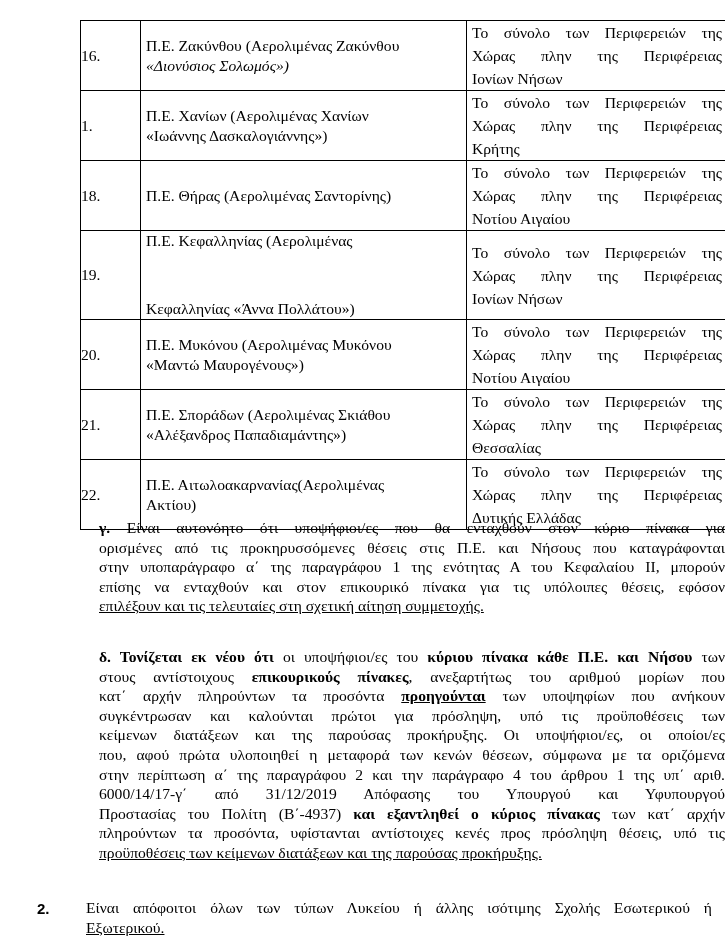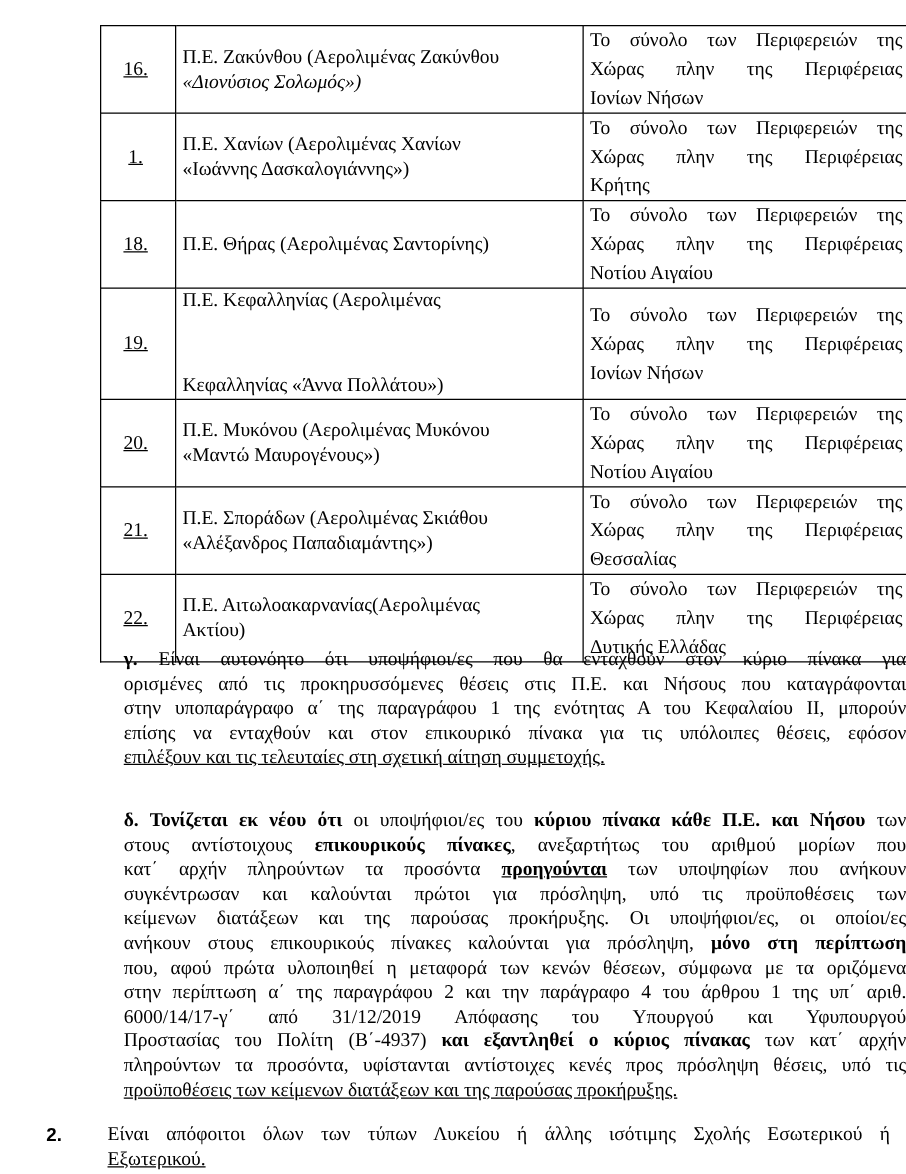--- a/index.html
+++ b/index.html
@@ -10,21 +10,21 @@
   }
   table.positions {
     position: absolute; left: 80px; top: 20px;
     width: 634px; border-collapse: collapse; table-layout: fixed;
   }
   table.positions td {
     border: 1.3px solid #000000; padding: 0; vertical-align: middle;
     line-height: 20px;
   }
   table.positions tr { height: 69.5px; }
-  td.num { width: 55px; text-align: center; padding-right: 4px !important; text-decoration: underline; }
+  td.num { width: 55px; text-align: left; padding-right: 4px !important; }
   td.name { width: 316px; padding-left: 5px !important; padding-right: 4px !important; }
   td.region { width: 250px; padding-left: 5px !important; padding-right: 6px !important; text-align: justify; text-align-last: left; }
   td.region .line { display: block; text-align: justify; text-align-last: justify; height: 23px; line-height: 23px; }
   td.region .line.last { text-align-last: left; }
 
   .para {
     position: absolute; left: 99px; width: 626px;
     line-height: 19.6px; text-align: justify;
   }
   .para .ln { display: block; text-align: justify; text-align-last: justify; white-space: nowrap; }
@@ -138,21 +138,20 @@
   <span class="ln">επίσης να ενταχθούν και στον επικουρικό πίνακα για τις υπόλοιπες θέσεις, εφόσον</span>
   <span class="ln last">επιλέξουν και τις τελευταίες στη σχετική αίτηση συμμετοχής.</span>
 </div>
 
 <div class="para" id="para-d">
   <span class="ln"><span class="b">δ. Τονίζεται εκ νέου ότι</span><span> οι υποψήφιοι/ες του </span><span class="b">κύριου πίνακα κάθε Π.Ε. και Νήσου</span><span> των</span></span>
   <span class="ln"><span>στους αντίστοιχους </span><span class="b">επικουρικούς πίνακες</span><span>, ανεξαρτήτως του αριθμού μορίων που</span></span>
   <span class="ln"><span>κατ΄ αρχήν πληρούντων τα προσόντα </span><span class="b u">προηγούνται</span><span> των υποψηφίων που ανήκουν</span></span>
   <span class="ln">συγκέντρωσαν και καλούνται πρώτοι για πρόσληψη, υπό τις προϋποθέσεις των</span>
   <span class="ln">κείμενων διατάξεων και της παρούσας προκήρυξης. Οι υποψήφιοι/ες, οι οποίοι/ες</span>
-  <span class="ln"><span>ανήκουν στους επικουρικούς πίνακες καλούνται για πρόσληψη, </span><span class="b">μόνο στη περίπτωση</span></span>
   <span class="ln">που, αφού πρώτα υλοποιηθεί η μεταφορά των κενών θέσεων, σύμφωνα με τα οριζόμενα</span>
   <span class="ln">στην περίπτωση α΄ της παραγράφου 2 και την παράγραφο 4 του άρθρου 1 της υπ΄ αριθ.</span>
   <span class="ln">6000/14/17-γ΄ από  31/12/2019 Απόφασης του Υπουργού και Υφυπουργού</span>
   <span class="ln"><span>Προστασίας του Πολίτη (Β΄-4937) </span><span class="b">και εξαντληθεί ο κύριος πίνακας</span><span> των κατ΄ αρχήν</span></span>
   <span class="ln">πληρούντων τα προσόντα, υφίστανται αντίστοιχες κενές προς πρόσληψη θέσεις, υπό τις</span>
   <span class="ln last">προϋποθέσεις των κείμενων διατάξεων και της παρούσας προκήρυξης.</span>
 </div>
 
 <span class="item2-num">2.</span>
 <div class="para" id="item2">

